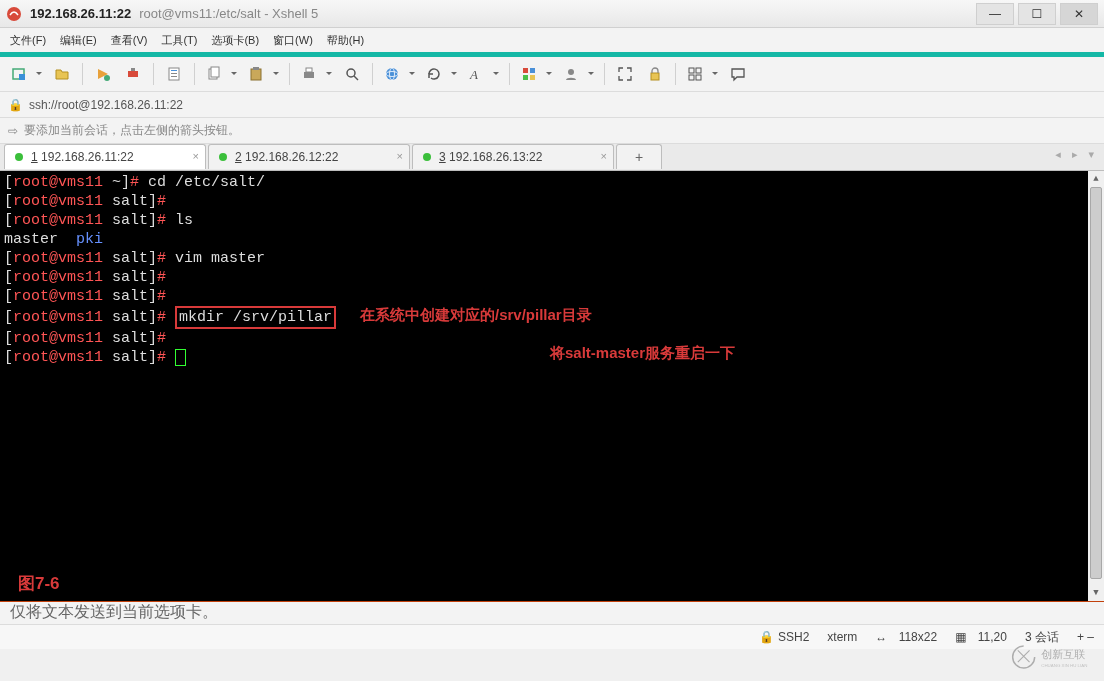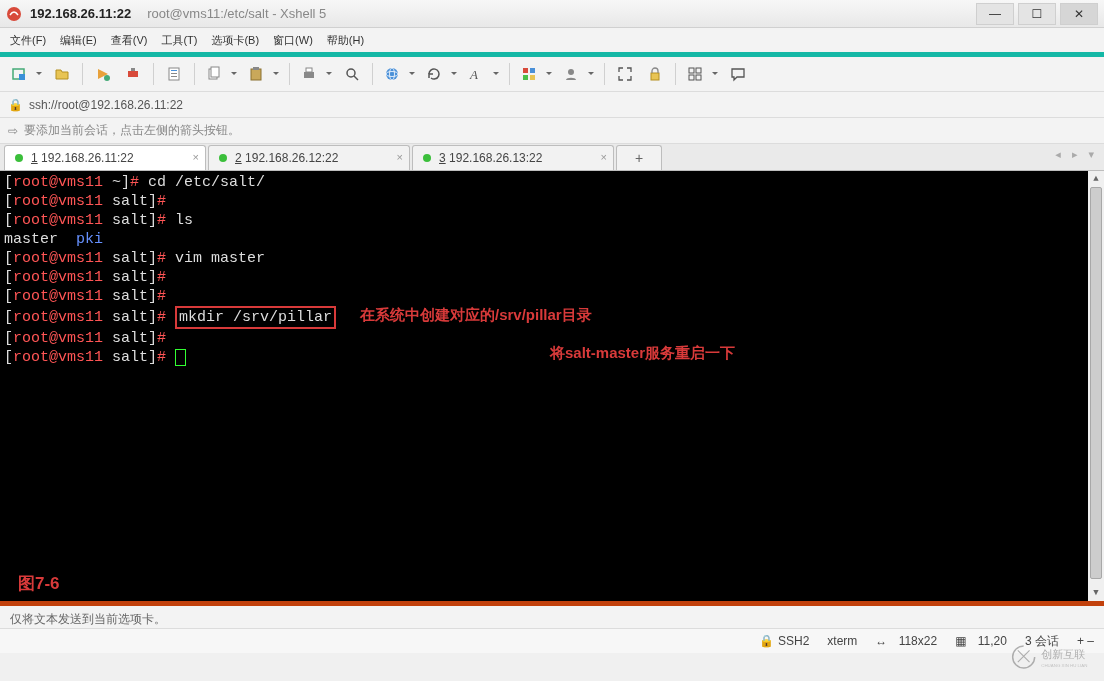--- a/index.html
+++ b/index.html
@@ -1,35 +1,35 @@
 <!DOCTYPE html>
 <html><head>
 <meta charset="utf-8">
 <style>
   html,body{margin:0;padding:0;width:1104px;height:681px;font-family:"Microsoft YaHei",Arial,sans-serif;font-size:12px;background:#f0f0f0;color:#333;overflow:hidden}
   .titlebar{height:27px;background:linear-gradient(#f7f7f7,#e8e8e8);border-bottom:1px solid #d0d0d0;display:flex;align-items:center;padding:0 6px}
   .titlebar .app-icon{width:16px;height:16px;margin-right:8px;display:inline-block}
   .titlebar .app-icon svg{width:16px;height:16px}
   .titlebar .title-strong{font-weight:bold;color:#222;font-size:13px}
-  .titlebar .title-rest{color:#888;font-size:13px;margin-left:16px}
+  .titlebar .title-rest{color:#888;font-size:13px;margin-left:8px}
   .titlebar .spacer{flex:1}
   .winbtn{width:36px;height:20px;display:flex;align-items:center;justify-content:center;margin-left:4px;background:#e4e4e4;border:1px solid #cfcfcf}
   .winbtn.close{background:#d6d6d6}
   .menubar{height:24px;background:#f3f3f3;border-bottom:5px solid #14b8a6;display:flex;align-items:center;padding:0 10px;font-size:11px;color:#333}
   .menubar span{margin-right:14px;cursor:default}
   .toolbar{height:34px;background:#f3f3f3;border-bottom:1px solid #dcdcdc;display:flex;align-items:center;padding:0 6px;gap:2px}
   .tbtn{width:26px;height:26px;display:flex;align-items:center;justify-content:center;border:1px solid transparent;border-radius:2px;color:#555}
   .tbtn.dd{width:34px;justify-content:flex-start;padding-left:4px;position:relative}
   .tbtn.dd::after{content:"";position:absolute;right:3px;top:11px;border:3px solid transparent;border-top-color:#666}
   .tsep{width:1px;height:22px;background:#d0d0d0;margin:0 4px}
   .addrbar{height:25px;background:#f3f3f3;border-bottom:1px solid #dcdcdc;display:flex;align-items:center;padding:0 8px;color:#555}
   .addrbar .lock{margin-right:6px;color:#888}
   .hintbar{height:25px;background:#f3f3f3;border-bottom:1px solid #dcdcdc;display:flex;align-items:center;padding:0 8px;color:#888}
   .hintbar .arrow{margin-right:6px;color:#888}
-  .tabstrip{height:26px;background:#eaeaea;border-bottom:1px solid #bdbdbd;display:flex;align-items:center;padding-left:4px;position:relative}
+  .tabstrip{height:26px;background:#eaeaea;border-bottom:1px solid #bdbdbd;display:flex;align-items:flex-start;padding-left:4px;position:relative}
   .tab{height:24px;min-width:180px;display:flex;align-items:center;padding:0 10px;border:1px solid #bdbdbd;border-bottom:none;margin-right:2px;background:#f2f2f2;font-size:12px;color:#444;border-radius:3px 3px 0 0;position:relative}
   .tab.active{background:#fff}
   .tab .dot{width:8px;height:8px;border-radius:50%;background:#3bbf3b;margin-right:8px}
   .tab .lbl{white-space:nowrap}
   .tab .lbl u{text-decoration:underline}
   .tab .x{position:absolute;right:6px;top:5px;color:#999;font-size:11px}
   .tab.add{min-width:24px;width:24px;justify-content:center;font-size:14px;color:#666}
   .tabstrip .navarrows{position:absolute;right:6px;top:4px;color:#aaa;font-size:11px;letter-spacing:4px}
   .terminal{position:relative;background:#000;color:#ddd;font-family:"Courier New",monospace;font-size:15px;line-height:19px;height:430px;overflow:hidden}
   .terminal .scrollbar{position:absolute;right:0;top:0;width:16px;height:100%;background:#f0f0f0}
@@ -38,21 +38,21 @@
   .terminal .scrollbar .arr.up{top:0}
   .terminal .scrollbar .arr.dn{bottom:0}
   .termbody{padding:2px 4px 2px 4px}
   .termline{white-space:pre}
   .red{color:#ff5555}
   .blue{color:#6691ff}
   .cursor{display:inline-block;width:9px;height:15px;border:1px solid #33ff33;vertical-align:text-bottom}
   .hlbox{border:2px solid #d83a3a;padding:0 2px;display:inline-block}
   .overlay-note{position:absolute;color:#d83a3a;font-family:"Microsoft YaHei",Arial,sans-serif;font-size:15px;font-weight:bold}
   .fig-label{position:absolute;left:18px;bottom:8px;color:#d83a3a;font-family:"Microsoft YaHei",Arial,sans-serif;font-size:17px;font-weight:bold}
-  .statushint{height:22px;background:#f3f3f3;border-top:5px solid #c2410c;display:flex;align-items:flex-end;padding:0 10px;color:#666;font-size:12px}
+  .statushint{height:22px;background:#f3f3f3;border-top:1px solid #c2410c;display:flex;align-items:flex-start;padding:0 10px;color:#666;font-size:16px}
   .statusbar{height:24px;background:#f7f7f7;border-top:1px solid #dcdcdc;display:flex;align-items:center;justify-content:flex-end;padding:0 10px;color:#444;font-size:12px;gap:18px}
   .statusbar .seg{display:flex;align-items:center;gap:4px}
   .watermark{position:absolute;right:6px;bottom:6px;width:90px;height:36px;display:flex;align-items:center;justify-content:center;opacity:.65}
   .watermark svg{width:88px;height:34px}
 </style>
 </head>
 <body>
 
 <div class="titlebar">
   <span class="app-icon">

